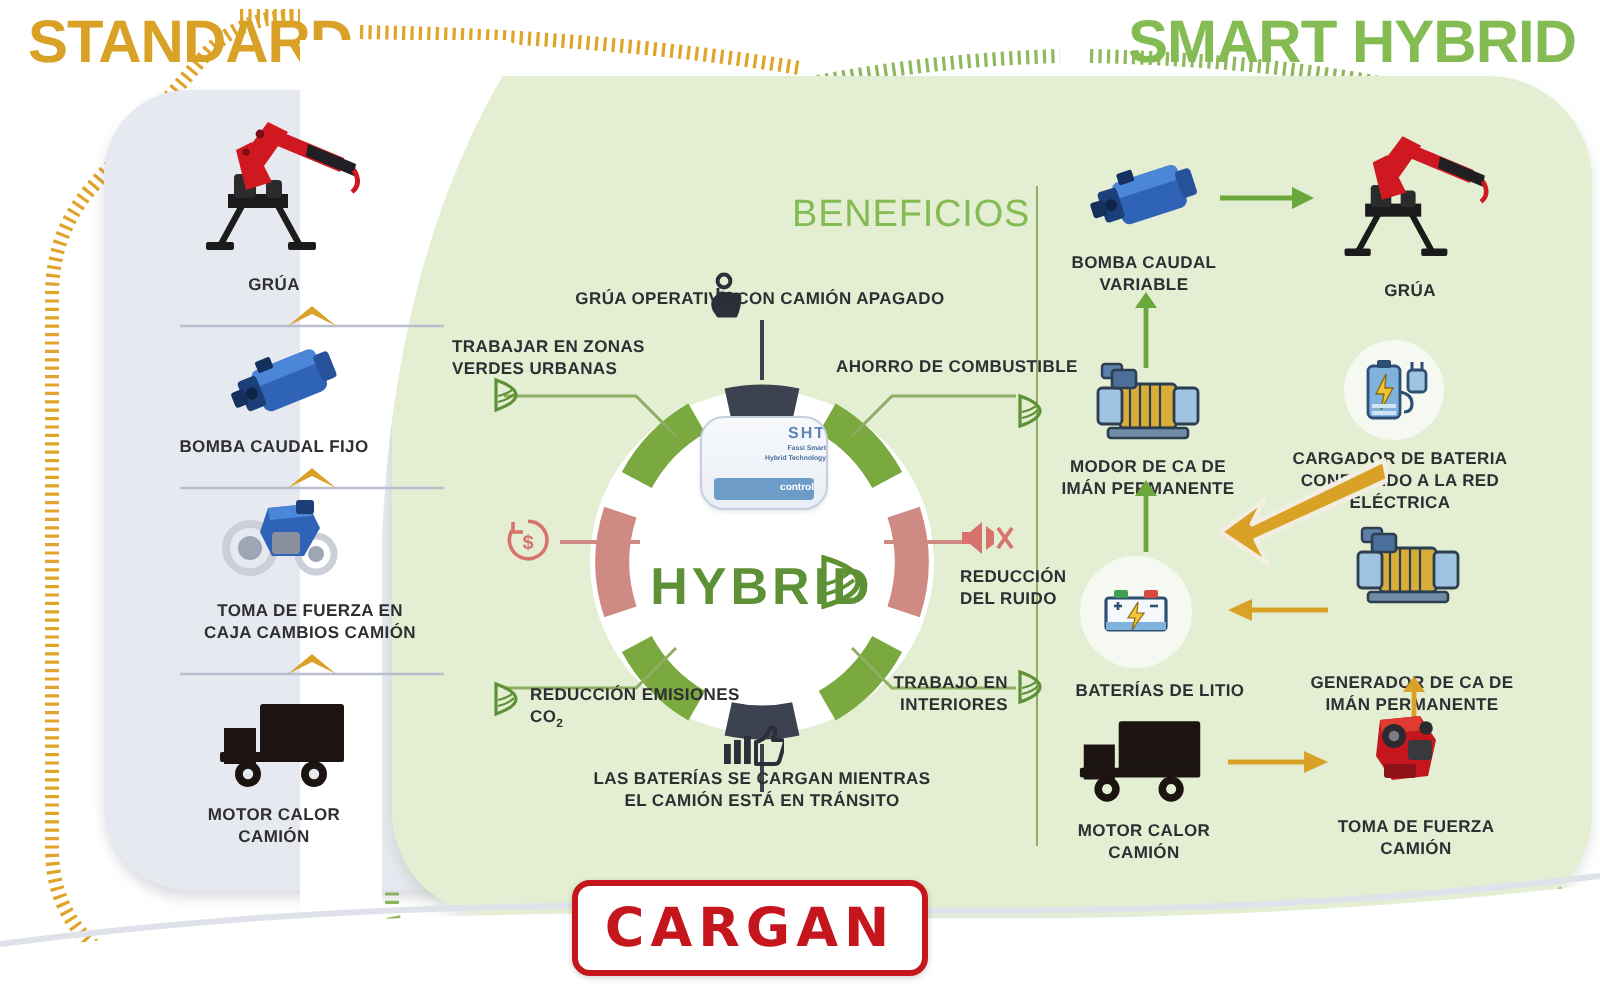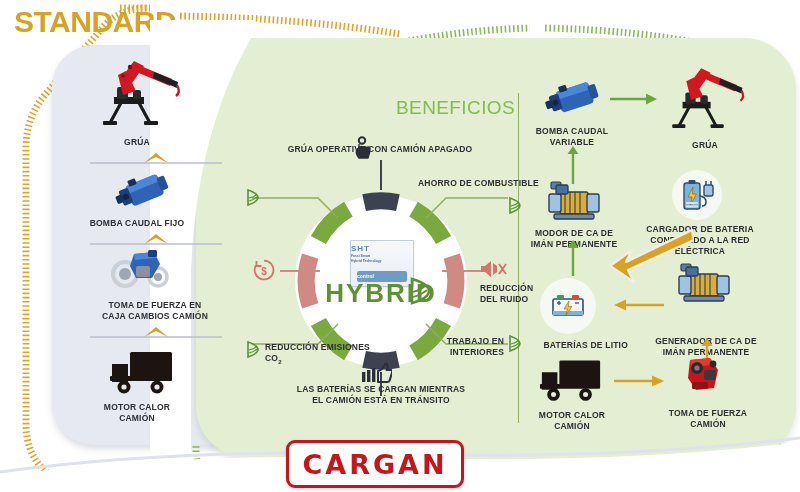--- a/index.html
+++ b/index.html
@@ -55,25 +55,25 @@
 
   
   .chev{position:absolute;}
 
   
   #wheel{position:absolute;left:288px;top:188px;width:186px;height:186px;}
   #wheel-inner-txt{
     position:absolute;left:0;top:0;width:186px;height:186px;
   }
   #sht-box{
-    position:absolute;left:62px;top:52px;width:62px;height:45px;
+    position:absolute;left:62px;top:20px;width:62px;height:45px;
     background:linear-gradient(#f7f9fc,#e9eef5);
-    border:1px solid #c4cfdd;border-radius:1px;
+    border:1px solid #c4cfdd;border-radius:12px;
     box-shadow:0 1px 2px rgba(0,0,0,.10);
-    text-align:left;overflow:hidden;
+    text-align:right;overflow:hidden;
   }
   #sht-title{font-size:8px;font-weight:bold;color:#5d86b5;letter-spacing:1px;margin-top:3px;line-height:9px;}
   #sht-sub{font-size:3.4px;font-weight:bold;color:#4a6f9c;line-height:4.6px;margin-top:1px;}
   #sht-ctl{
     position:absolute;left:6px;right:6px;bottom:4px;height:11px;
     background:#6e9cc8;border-radius:2px;color:#fff;font-size:5px;
     line-height:11px;font-weight:bold;
   }
   #hybrid-word{
     position:absolute;left:0;top:90px;width:186px;text-align:center;
@@ -115,20 +115,21 @@
     <path d="M 180 16 Q 300 18 400 34" fill="none" stroke="#e0a42a" stroke-width="7" stroke-dasharray="1.6 2.6"></path>
   </svg>
 
   <svg class="dash-ring" style="left:0;top:0;" width="800" height="492" viewBox="0 0 800 492">
     <path d="M 545 28 Q 640 30 712 46 Q 760 58 776 86 Q 786 106 786 140 L 786 408 Q 786 442 764 460 Q 746 474 712 474 L 450 474" fill="none" stroke="#8fb95c" stroke-width="7" stroke-dasharray="1.6 2.6"></path>
     <path d="M 430 474 L 220 474 Q 196 474 196 452" fill="none" stroke="#8fb95c" stroke-width="7" stroke-dasharray="1.6 2.6"></path>
     <path d="M 196 452 L 196 300 Q 196 196 250 128 Q 300 66 394 44 Q 460 30 530 28" fill="none" stroke="#8fb95c" stroke-width="7" stroke-dasharray="1.6 2.6"></path>
   </svg>
 
   <div class="title" id="title-standard">STANDARD</div>
+  <div class="title" id="title-smart">SMART HYBRID</div>
 
   <div id="panel-standard"></div>
 
   <div id="panel-hybrid"></div>
 
   <svg style="position:absolute;left:150px;top:20px;" width="110" height="460" viewBox="0 0 110 460">
     <path d="M 104 0 Q 40 100 34 250 L 34 452 L 0 452 L 0 0 Z" fill="#ffffff"></path>
     <path d="M 104 0 Q 40 100 34 250 L 34 452" fill="none" stroke="#ffffff" stroke-width="14"></path>
   </svg>
 
@@ -326,20 +327,24 @@
     <text x="12" y="16.5" font-size="10" font-weight="bold" fill="#d8726c" text-anchor="middle" font-family="Liberation Sans, sans-serif">$</text>
   </svg>
 
   <svg style="position:absolute;left:250px;top:192px;" width="90" height="28" viewBox="0 0 90 28">
     <path d="M88 26 L68 6 L2 6" fill="none" stroke="#8fae63" stroke-width="1.5"></path>
   </svg>
   <svg style="position:absolute;left:246px;top:188px;" width="14" height="19" viewBox="0 0 14 19">
     <path d="M2 2 L2 17 Q12 13.5 12 9.5 Q12 5.5 2 2 Z" fill="none" stroke="#5e9135" stroke-width="1.6"></path>
     <path d="M3 10 Q8 9 10.5 6.5 M3 13 Q8 12 11 9" stroke="#5e9135" stroke-width="1.1" fill="none"></path>
   </svg>
+  <div class="lbl" style="left:226px;top:168px;width:150px;">
+    <span>TRABAJAR EN ZONAS</span><br>
+    <span>VERDES URBANAS</span>
+  </div>
 
   <svg class="node" style="left:542px;top:75px;" width="62" height="46" viewBox="0 0 62 46">
     <g transform="rotate(-18 31 23)">
       <rect x="16" y="12" width="34" height="22" rx="4" fill="#2f63b5"></rect>
       <rect x="16" y="12" width="34" height="8" rx="3" fill="#4c86d8"></rect>
       <rect x="8" y="14" width="10" height="16" rx="2" fill="#1c3f7a"></rect>
       <rect x="3" y="18" width="7" height="8" rx="1.5" fill="#16305e"></rect>
       <rect x="48" y="16" width="8" height="14" rx="2" fill="#27529b"></rect>
       <circle cx="13" cy="22" r="3" fill="#0f2548"></circle>
       <rect x="20" y="8" width="8" height="6" rx="1" fill="#14305e"></rect>
@@ -429,21 +434,21 @@
   <svg style="position:absolute;left:551px;top:289px;" width="34" height="34" viewBox="0 0 34 34">
     <rect x="2" y="10" width="30" height="16" rx="1.5" fill="#f4f8fb" stroke="#2c4f73" stroke-width="1.6"></rect>
     <rect x="2" y="22" width="30" height="4" fill="#7fb3dd"></rect>
     <rect x="6" y="6" width="7" height="4" rx="1" fill="#3f9e52"></rect>
     <rect x="21" y="6" width="7" height="4" rx="1" fill="#d84a3f"></rect>
     <path d="M18 12 L13 20 L16.5 20 L15 26 L21 17.5 L17.5 17.5 Z" fill="#f2c43a" stroke="#8a6b12" stroke-width=".6"></path>
     <line x1="6" y1="14" x2="10" y2="14" stroke="#2c4f73" stroke-width="1.3"></line>
     <line x1="8" y1="12" x2="8" y2="16" stroke="#2c4f73" stroke-width="1.3"></line>
     <line x1="24" y1="14" x2="28" y2="14" stroke="#2c4f73" stroke-width="1.3"></line>
   </svg>
-  <div class="lbl c" style="left:508px;top:340px;width:120px;text-align:right;">BATERÍAS DE LITIO</div>
+  <div class="lbl c" style="left:520px;top:340px;width:120px;">BATERÍAS DE LITIO</div>
 
   <svg class="arrow-y" style="left:612px;top:298px;" width="52" height="14" viewBox="0 0 52 14">
     <line x1="52" y1="7" x2="12" y2="7" stroke="#d9a227" stroke-width="2.4"></line>
     <path d="M14 1.5 L2 7 L14 12.5 Z" fill="#d9a227"></path>
   </svg>
 
   <svg class="node" style="left:676px;top:262px;" width="56" height="44" viewBox="0 0 56 44">
     <g>
       <rect x="5" y="2" width="10" height="7" rx="1.5" fill="#5a7fa8" stroke="#2c3e50" stroke-width="1.2"></rect>
       <rect x="14" y="12" width="28" height="22" rx="2" fill="#d8ad3a" stroke="#2c3e50" stroke-width="1.4"></rect>

